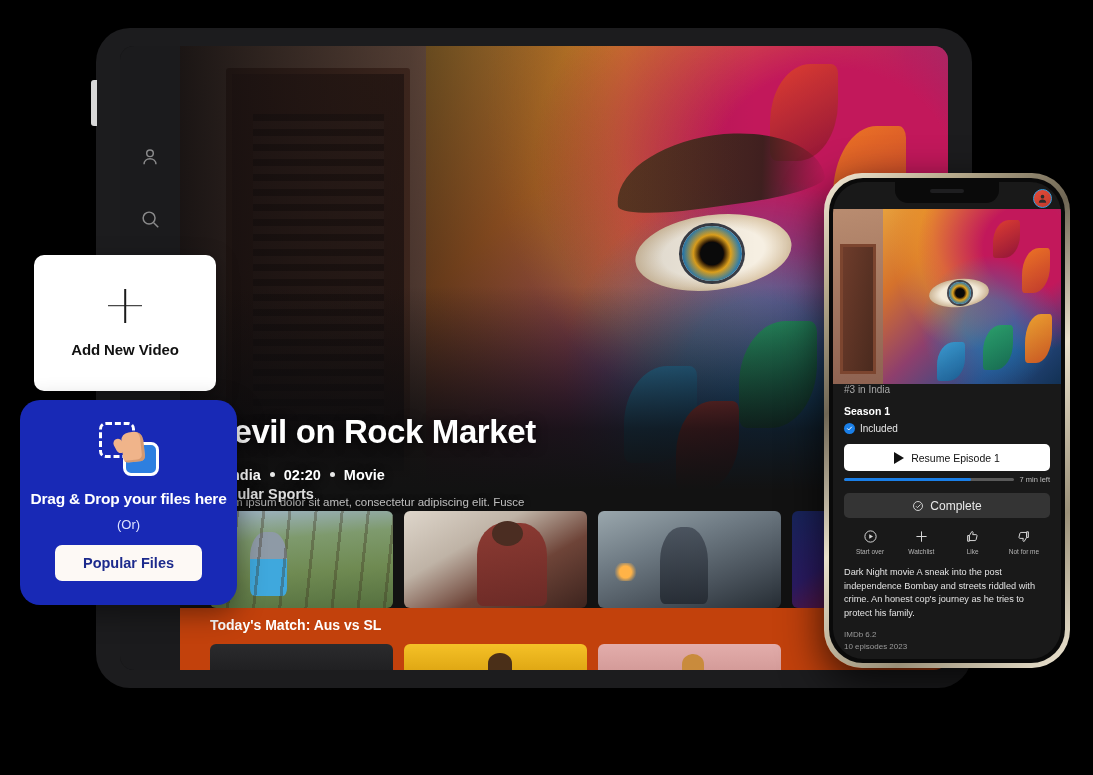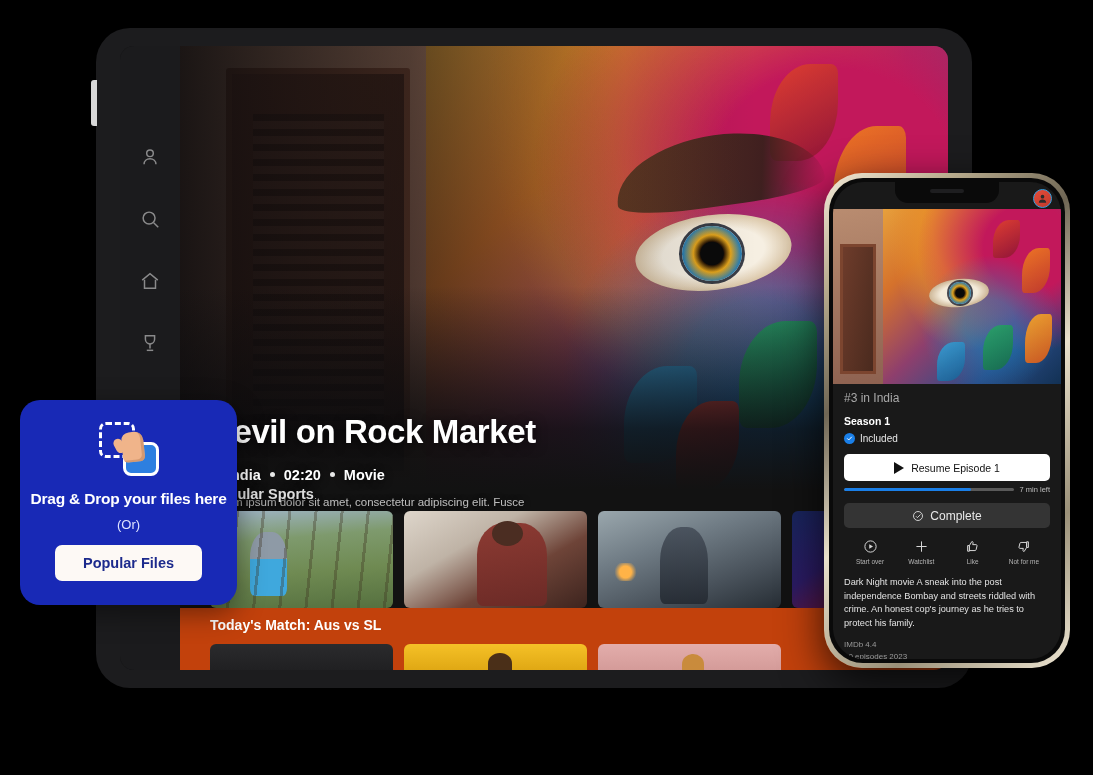--- a/index.html
+++ b/index.html
@@ -307,21 +307,21 @@
     border-radius:50%; transform:rotate(-6deg);
   }
   .p-iris {
     position:absolute; left:37%; top:41.5%; width:12.5%; height:13%;
     border-radius:50%;
     background:radial-gradient(circle at 50% 50%, #090909 0 28%, #2a1705 30%, #e0a11c 46%, #2d7dac 70%, #17497a 88%, #0c2340 100%);
     box-shadow:0 0 0 2px rgba(25,30,45,.8);
   }
 
   #phone-body { position:absolute; left:0; right:0; top:202px; bottom:0; padding:0 11px; }
-  #rank { font-size:12px; color:#a8a8a8; margin-top:7px; }
+  #rank { font-size:10px; color:#a8a8a8; }
   #season { font-size:10.5px; color:#fff; font-weight:700; margin-top:10px; }
   #included-row { display:flex; align-items:center; gap:5px; margin-top:6px; }
   #included-check {
     width:11px; height:11px; border-radius:50%; background:#1a7fe8;
     display:flex; align-items:center; justify-content:center;
   }
   #included-check svg { width:7px; height:7px; }
   #included-label { font-size:10px; color:#e6e6e6; }
 
   #resume-btn {
@@ -455,20 +455,24 @@
             <div class="match-card mc1"></div>
             <div class="match-card mc2"></div>
             <div class="match-card mc3"></div>
           </div>
         </div>
 
       </div>
     </div>
   </div>
 
+  <div id="add-card">
+    <div id="add-plus"></div>
+    <div id="add-label">Add New Video</div>
+  </div>
 
   <div id="drop-card" style="background: rgb(24, 41, 182);">
     <div id="drop-icon">
       <div class="dash-sq"></div>
       <div class="blue-sq"></div>
       <div class="hand"></div>
     </div>
     <div id="drop-title">Drag &amp; Drop your files here</div>
     <div id="drop-or">(Or)</div>
     <button id="browse-btn">Popular Files</button>
@@ -555,21 +559,21 @@
             </div>
             <div class="action">
               <svg viewBox="0 0 24 24" fill="none" stroke="#d6d6d6" stroke-width="1.6">
                 <path d="M17 13.5v-9h2.8v9zM17 13.5l-4 6.5c-1.4 0-2.1-1-1.9-2.3L11.7 15H6.5c-1.2 0-2-1-1.7-2.2l1.5-6c.2-.9 1-1.3 1.8-1.3H17z"></path>
               </svg>
               <span class="action-label">Not for me</span>
             </div>
           </div>
 
           <div id="synopsis">Dark Night movie A sneak into the post independence Bombay and streets riddled with crime. An honest cop's journey as he tries to protect his family.</div>
-          <div id="imdb">IMDb  4.4</div>
+          <div id="imdb">IMDb  6.2</div>
           <div id="eps">10 episodes 2023</div>
         </div>
 
       </div>
     </div>
   </div>
 
 </div>
 
 </body></html>

